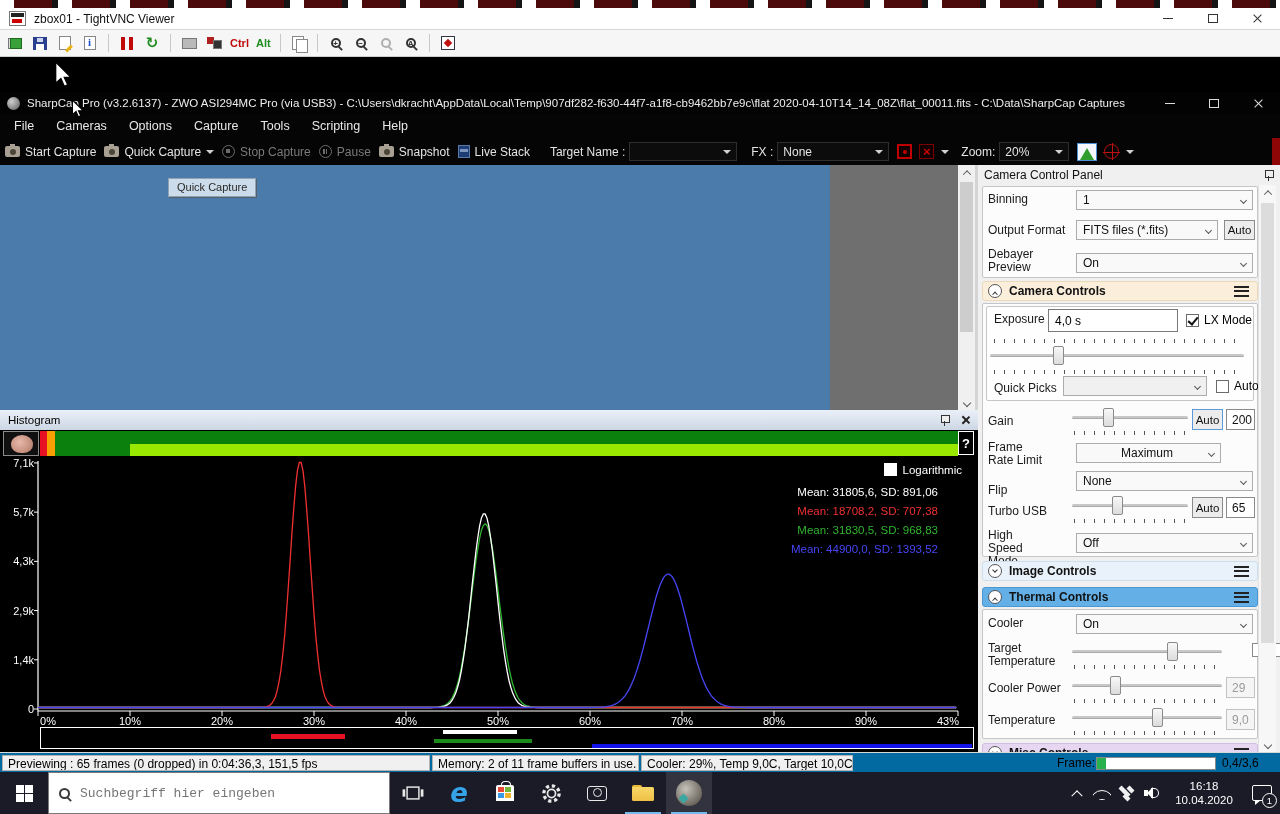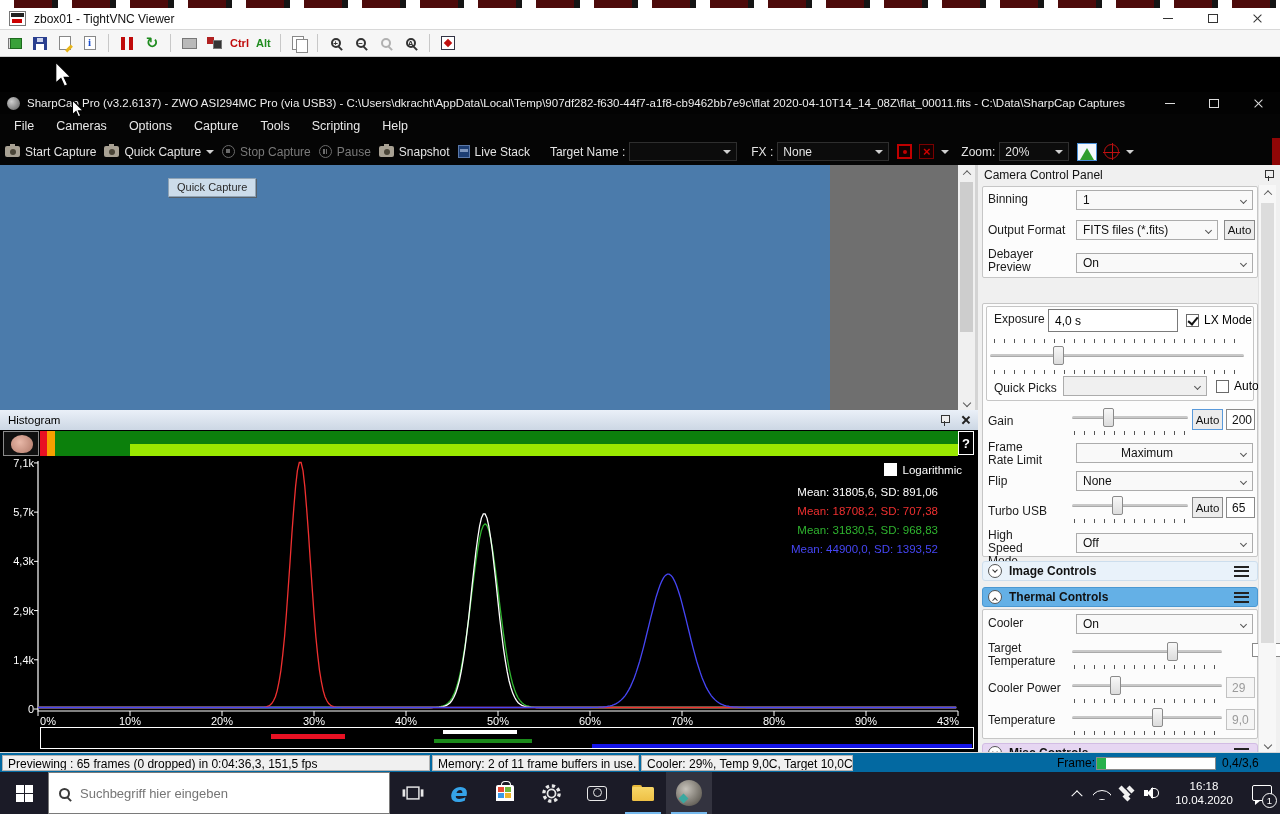--- a/index.html
+++ b/index.html
@@ -156,21 +156,21 @@
   .frame-prog { position:absolute; left:1096px; top:4px; width:120px; height:13px; border:1px solid #8a8a8a; background:#fff; }
   .frame-fill { height:100%; background:#28b14c; }
   .frame-val { position:absolute; top:3px; left:1222px; }
 
   
   .taskbar { left:0; top:772px; width:1280px; height:42px; background:#1b1b27; display:flex; align-items:center; }
   .start-btn { width:48px; height:42px; display:flex; align-items:center; justify-content:center; }
   .win-logo { width:17px; height:17px; display:grid; grid-template-columns:8px 8px; grid-template-rows:8px 8px; gap:1px; }
   .win-logo i { background:#fff; }
   .search-box { width:342px; height:42px; background:#fff; border:1px solid #7a7a7a; display:flex; align-items:center; padding:0 10px; gap:10px; }
-  .search-box input { border:none; outline:none; font-size:13px; color:#15803d; width:260px; background:transparent; font-family:Liberation Sans, sans-serif; }
+  .search-box input { border:none; outline:none; font-size:13px; color:#15803d; width:260px; background:transparent; font-family:Liberation Mono, monospace; }
   .s-mag { width:11px; height:11px; border:2px solid #3a3a3a; border-radius:50%; position:relative; flex:none; }
   .s-mag::after { content:""; position:absolute; right:-4px; bottom:-3px; width:6px; height:2px; background:#3a3a3a; transform:rotate(45deg); }
   .tb-app { width:46px; height:42px; display:flex; align-items:center; justify-content:center; position:relative; }
   .tb-app .underline { position:absolute; bottom:0; left:5px; right:5px; height:2px; background:#76b9ed; }
   .tb-app.active { background:#33333f; }
   .edge-e { font:bold 26px "DejaVu Sans",sans-serif; color:#35a3e8; font-style:italic; }
   .store-ic { width:18px; height:16px; background:#fff; border-radius:2px 2px 0 0; position:relative; display:grid; grid-template-columns:6px 6px; grid-template-rows:5px 5px; gap:1px; padding:2px; }
   .store-ic::before { content:""; position:absolute; top:-4px; left:5px; width:8px; height:5px; border:1.5px solid #fff; border-bottom:none; border-radius:4px 4px 0 0; }
   .store-ic i:nth-child(1){background:#e84a35;} .store-ic i:nth-child(2){background:#74b83a;}
   .store-ic i:nth-child(3){background:#3a9ae8;} .store-ic i:nth-child(4){background:#f0b42a;}
@@ -383,20 +383,27 @@
     <span>FITS files (*.fits)</span>
       <span class="chev down"></span>
   </div>
   <div class="btn" style="left:246px;top:55px;width:31px;height:20px;">Auto</div>
   <div class="cp-label" style="left:10px;top:83px;width:62px;">Debayer Preview</div>
   <div class="combo" style="left:98px;top:88px;width:177px;">
     <span>On</span>
       <span class="chev down"></span>
   </div>
 
+  <div class="sec" style="left:4px;top:116px;width:276px;background:#fbeeda;border:1px solid #ecd9b8;">
+    <span class="sec-circle">
+        <span class="chev up" style="margin-top:3px;"></span>
+      </span>
+    <span>Camera Controls</span>
+    <span class="burger"></span>
+  </div>
 
   <div class="whitebox" style="left:4px;top:138px;width:276px;height:254px;"></div>
   <div class="whitebox" style="left:8px;top:141px;width:268px;height:95px;background:#fefefe;"></div>
   <div class="cp-label" style="left:16px;top:148px;">Exposure</div>
   <input class="abs" style="left: 70px; top: 144px; width: 130px; height: 23px; border: 1px solid rgb(122, 122, 122); background: rgb(255, 255, 255); font-size: 12px; padding: 0px 6px; font-family: &quot;Liberation Sans&quot;, sans-serif;" value="4,0 s">
   <div class="cbrow" style="left:208px;top:148px;">
     <span class="cb checked"></span>
     <span>LX Mode</span>
   </div>
   <div class="ticks" style="left:16px;top:174px;width:250px;"></div>
@@ -418,25 +425,25 @@
   <div class="cp-label" style="left:10px;top:250px;">Gain</div>
   <div class="slider" style="left:94px;top:242px;width:116px;">
     <div class="sl-track"></div>
       <div class="sl-thumb" style="left:32%;"></div>
   </div>
   <div class="ticks" style="left:96px;top:266px;width:112px;"></div>
   <div class="btn" style="left:214px;top:244px;width:31px;height:21px;border-color:#5a9adb;">Auto</div>
   <div class="valbox" style="left:248px;top:244px;width:29px;height:21px;">200</div>
 
   <div class="cp-label" style="left:10px;top:276px;width:62px;">Frame Rate Limit</div>
-  <div class="combo" style="left:98px;top:278px;width:177px;padding-left:44px;">
+  <div class="combo" style="left:98px;top:278px;width:145px;padding-left:44px;">
     <span>Maximum</span>
       <span class="chev down"></span>
   </div>
-  <div class="cp-label" style="left:10px;top:310px;">Flip</div>
+  <div class="cp-label" style="left:10px;top:319px;">Flip</div>
   <div class="combo" style="left:98px;top:306px;width:177px;">
     <span>None</span>
       <span class="chev down"></span>
   </div>
 
   <div class="cp-label" style="left:10px;top:340px;">Turbo USB</div>
   <div class="slider" style="left:94px;top:330px;width:116px;">
     <div class="sl-track"></div>
       <div class="sl-thumb" style="left:40%;"></div>
   </div>

